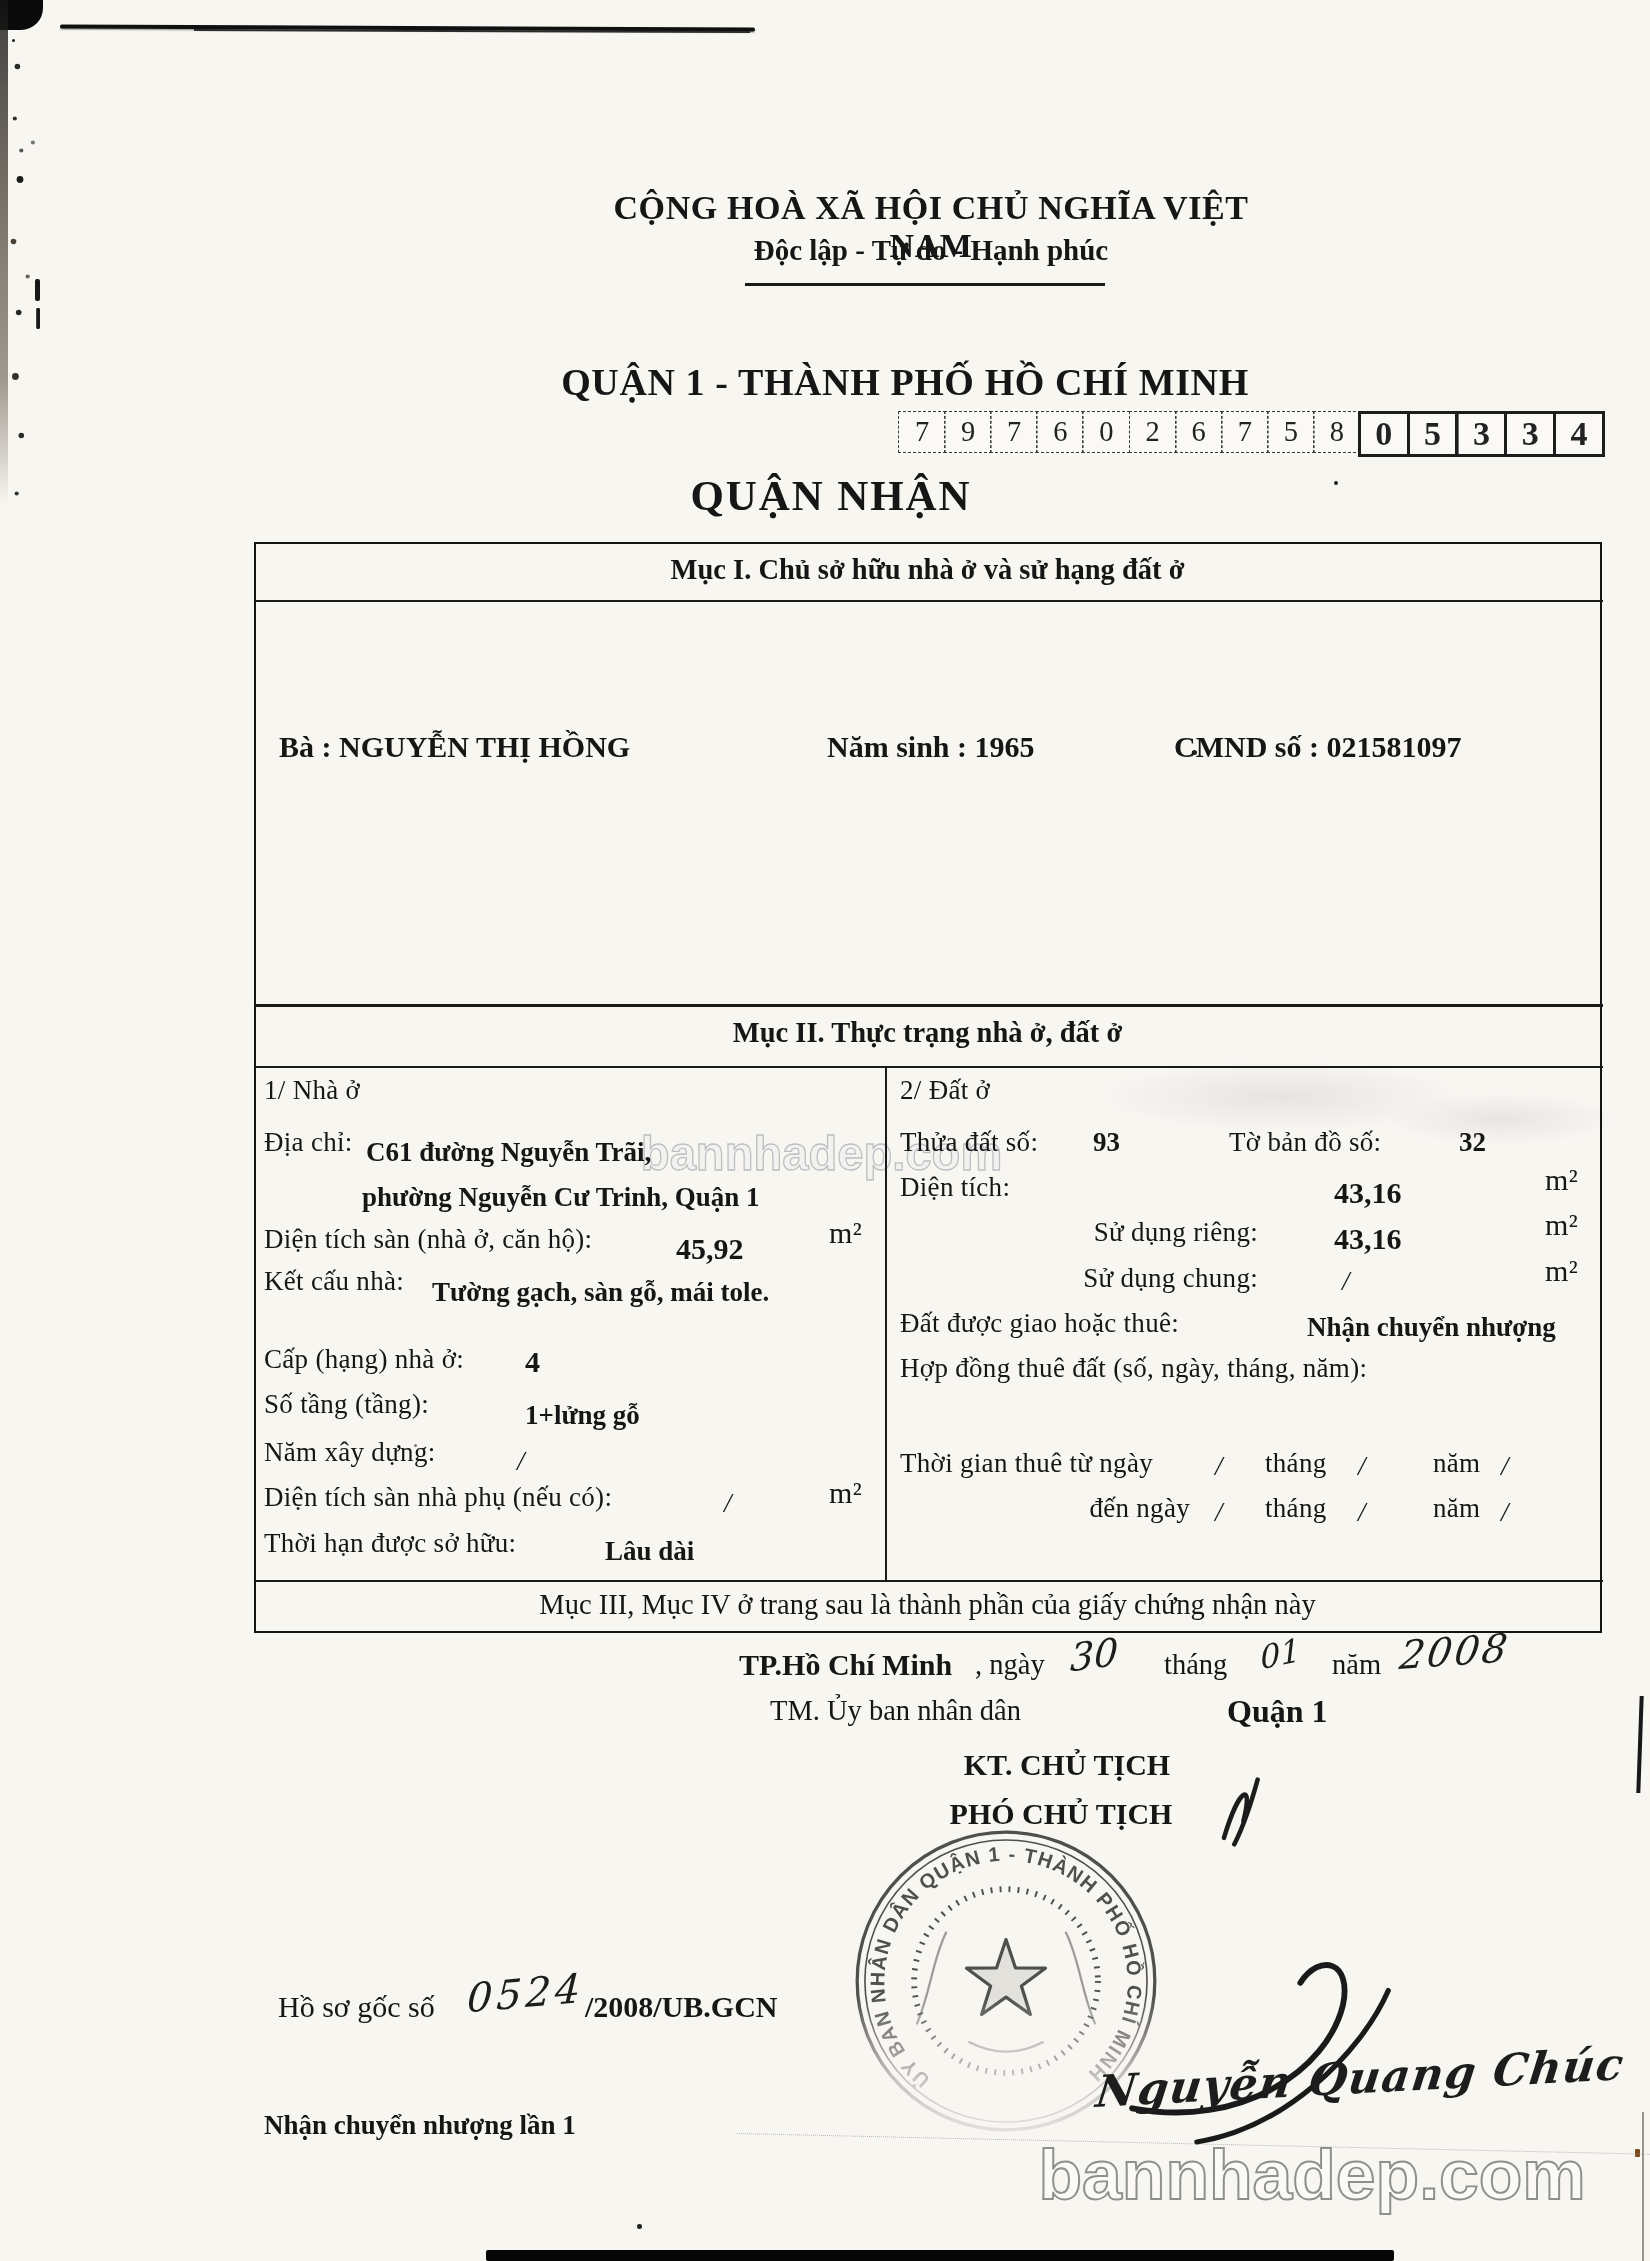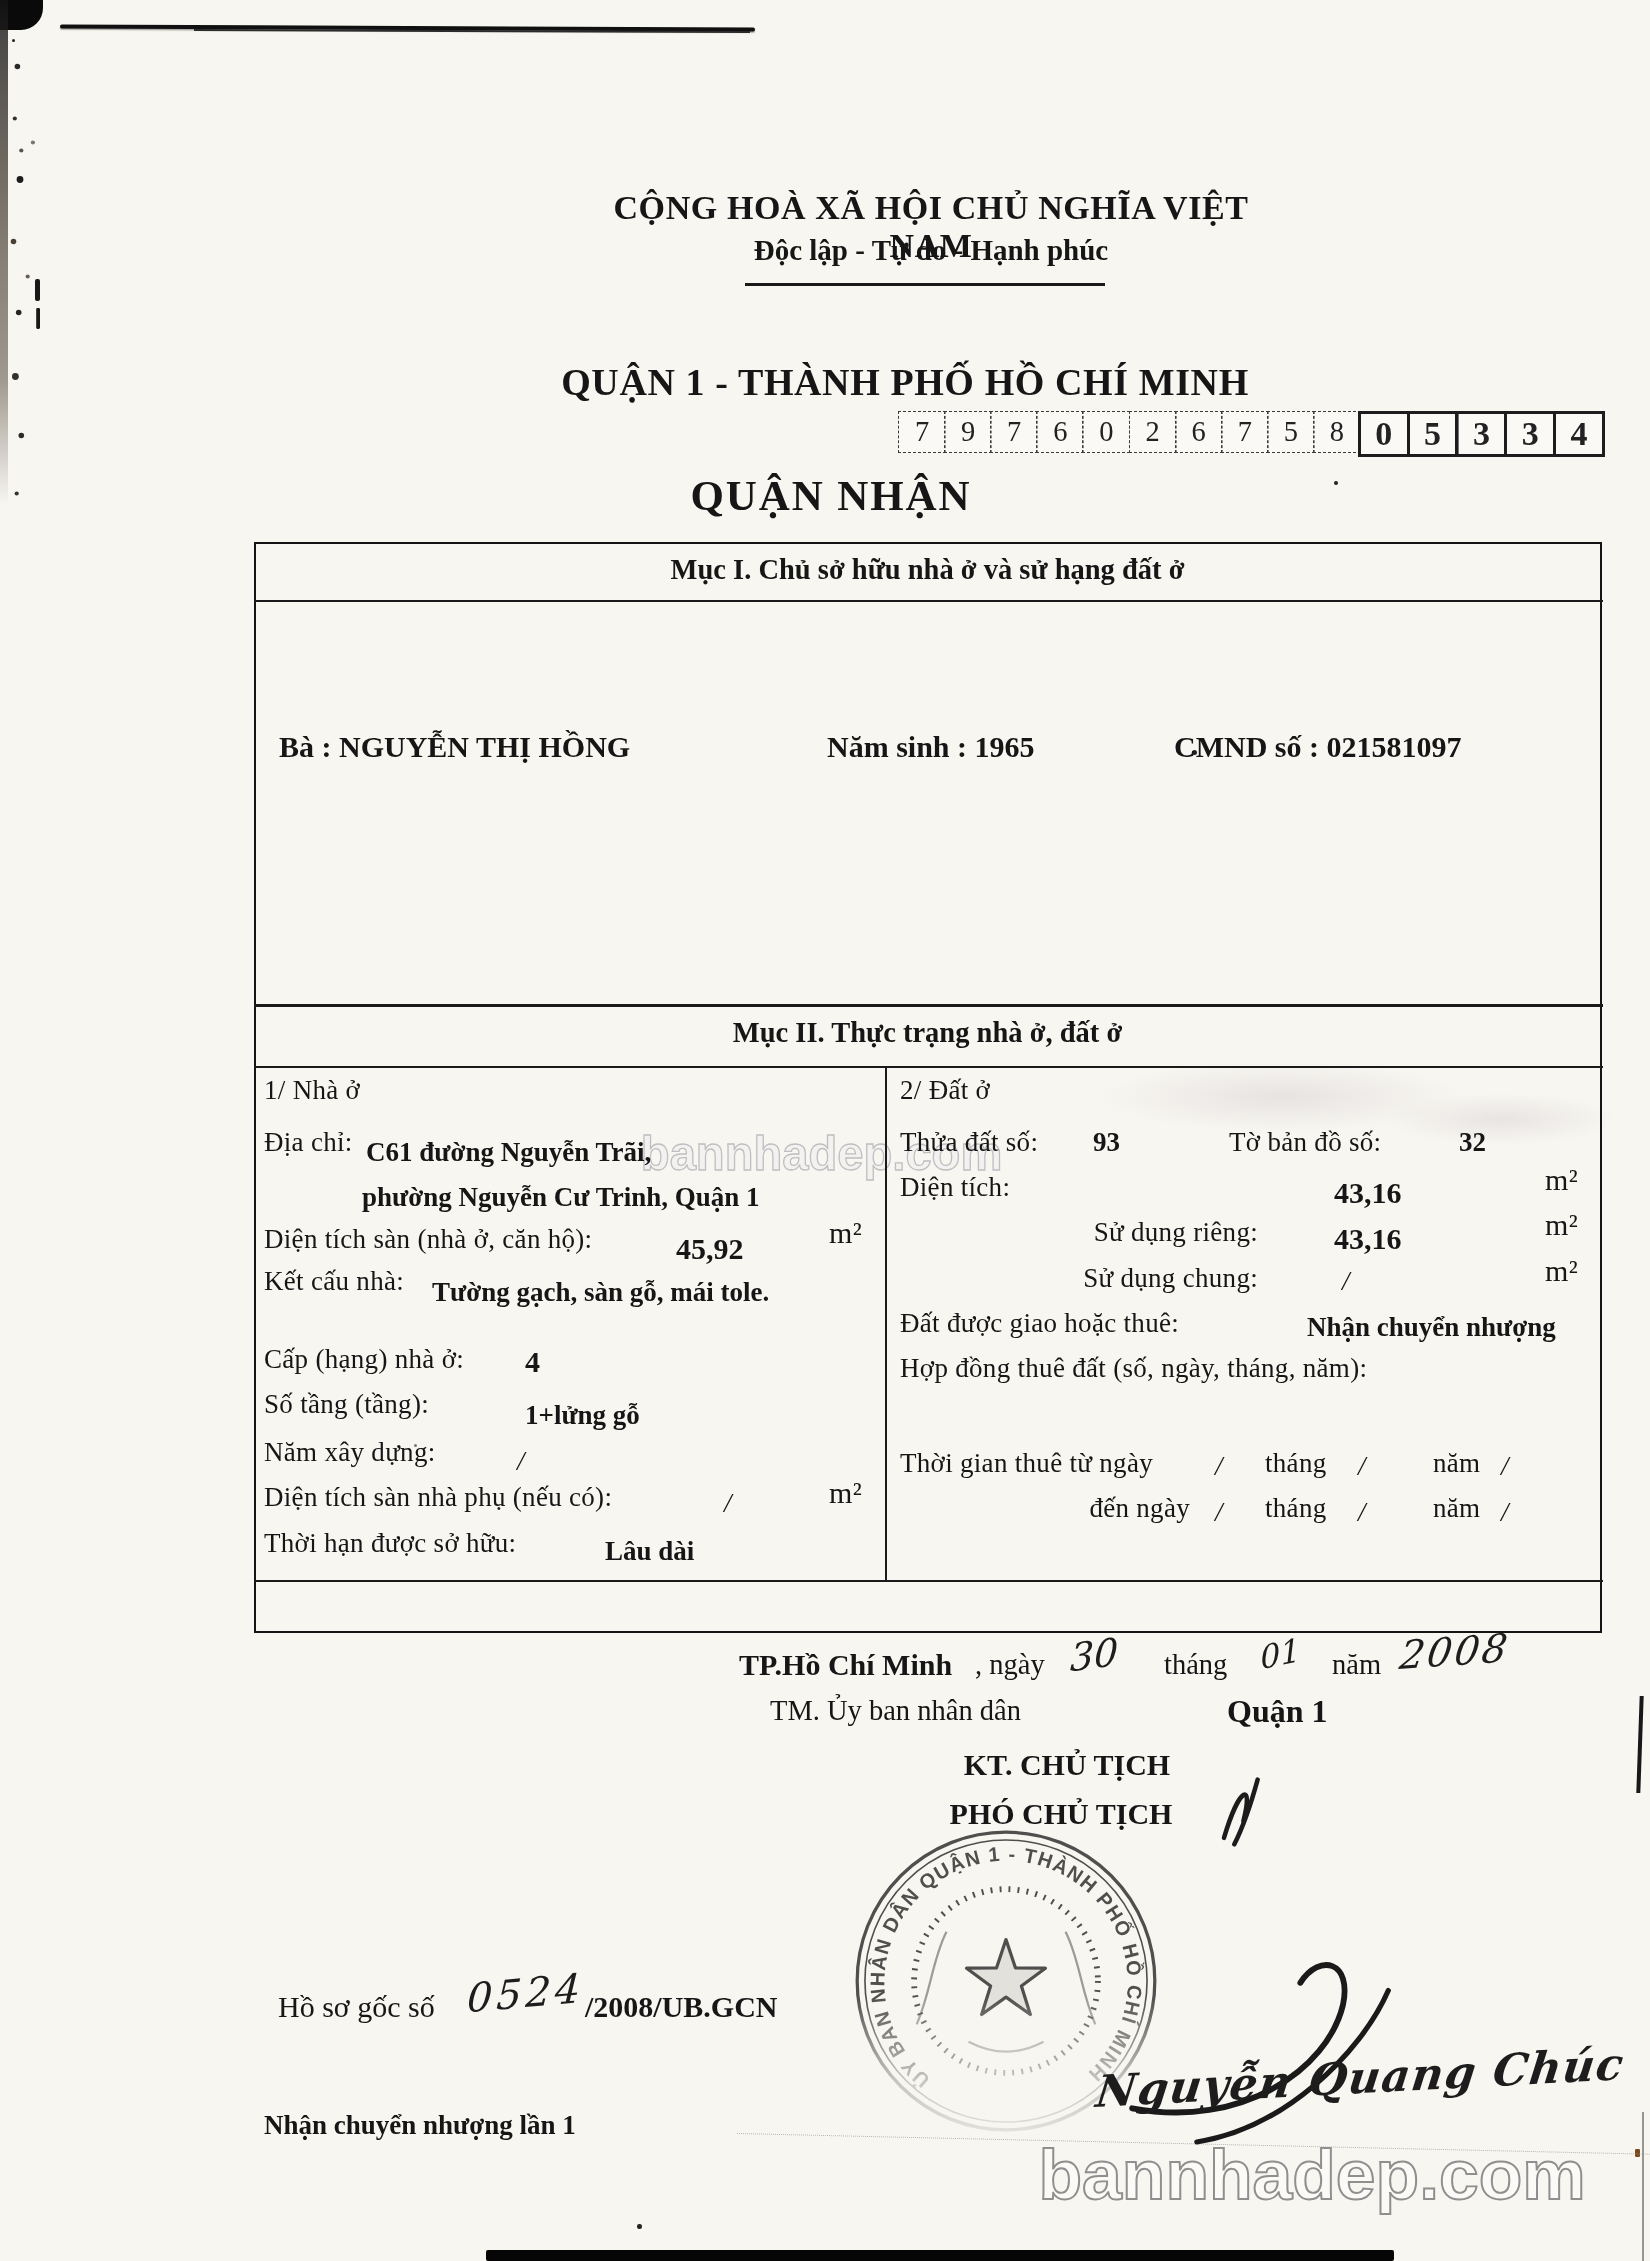--- a/index.html
+++ b/index.html
@@ -180,20 +180,21 @@
   <div class="A lbl" style="left:1358px;top:1451px;font-style:italic;">/</div>
   <div class="A lbl" style="left:1433px;top:1448px;">năm</div>
   <div class="A lbl" style="left:1501px;top:1451px;font-style:italic;">/</div>
   <div class="A lbl rt" style="left:1061px;top:1493px;width:129px;">đến ngày</div>
   <div class="A lbl" style="left:1215px;top:1497px;font-style:italic;">/</div>
   <div class="A lbl" style="left:1265px;top:1493px;">tháng</div>
   <div class="A lbl" style="left:1358px;top:1497px;font-style:italic;">/</div>
   <div class="A lbl" style="left:1433px;top:1493px;">năm</div>
   <div class="A lbl" style="left:1501px;top:1497px;font-style:italic;">/</div>
 
+  <div class="A ctr" style="left:254px;top:1589px;width:1347px;font-size:28.5px;">Mục III, Mục IV ở trang sau là thành phần của giấy chứng nhận này</div>
 
   <div class="A b" style="left:739px;top:1648px;font-size:30px;">TP.Hồ Chí Minh</div>
   <div class="A" style="left:975px;top:1649px;font-size:28.5px;">, ngày</div>
   <div class="A hand" style="left:1070px;top:1633px;font-size:38px;transform:rotate(-8deg) skewX(-10deg);">30</div>
   <div class="A" style="left:1164px;top:1649px;font-size:28.5px;">tháng</div>
   <div class="A hand" style="left:1260px;top:1635px;font-size:32px;transform:rotate(-12deg) skewX(-8deg);">01</div>
   <div class="A" style="left:1332px;top:1649px;font-size:28.5px;">năm</div>
   <div class="A hand" style="left:1400px;top:1629px;font-size:39px;letter-spacing:2.6px;transform:rotate(-4deg) skewX(-12deg);">2008</div>
 
   <div class="A" style="left:770px;top:1695px;font-size:28.5px;">TM. Ủy ban nhân dân</div>

